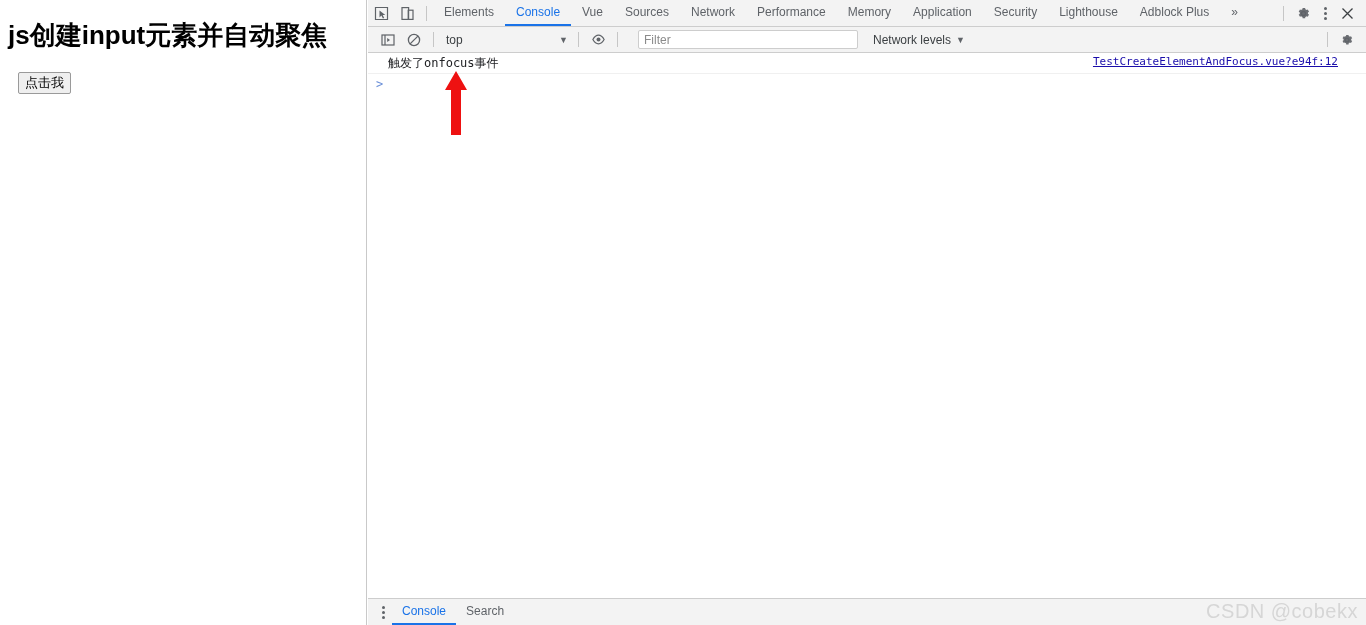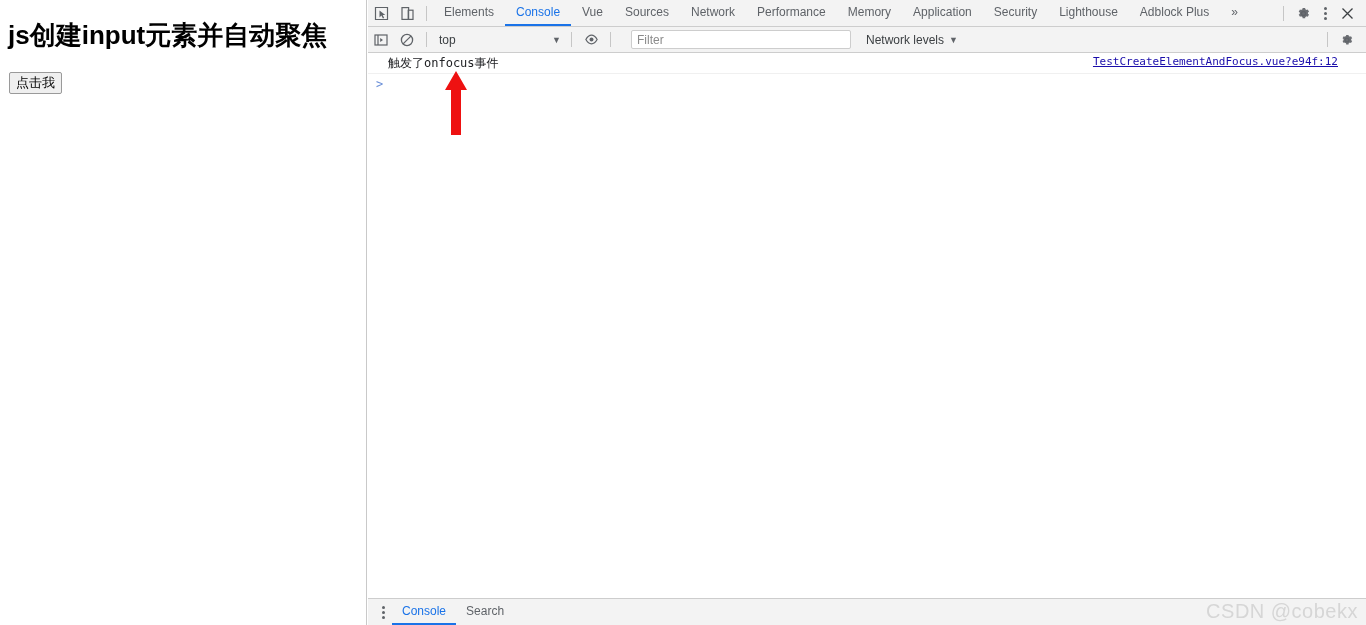--- a/index.html
+++ b/index.html
@@ -37,21 +37,21 @@
     top: 18px;
     font-size: 26px;
     font-weight: bold;
     color: #000000;
     letter-spacing: 0px;
     white-space: nowrap;
   }
 
   #page-form {
     position: absolute;
-    left: 9px;
+    left: 18px;
     top: 72px;
     display: flex;
     align-items: stretch;
     justify-content: space-between;
   }
 
   #click-button {
     font-family: "Liberation Sans", sans-serif;
     font-size: 13px;
     color: #000000;
@@ -145,21 +145,21 @@
 
   
   #console-toolbar {
     position: relative;
     height: 26px;
     background: #f3f3f3;
     border-bottom: 1px solid #cdcdcd;
     display: flex;
     align-items: center;
     box-sizing: border-box;
-    padding-left: 0;
+    padding-left: 7px;
   }
 
   #context-select {
     display: flex;
     align-items: center;
     width: 130px;
     height: 19px;
     padding: 0 4px;
     margin-left: 2px;
     font-size: 12px;

